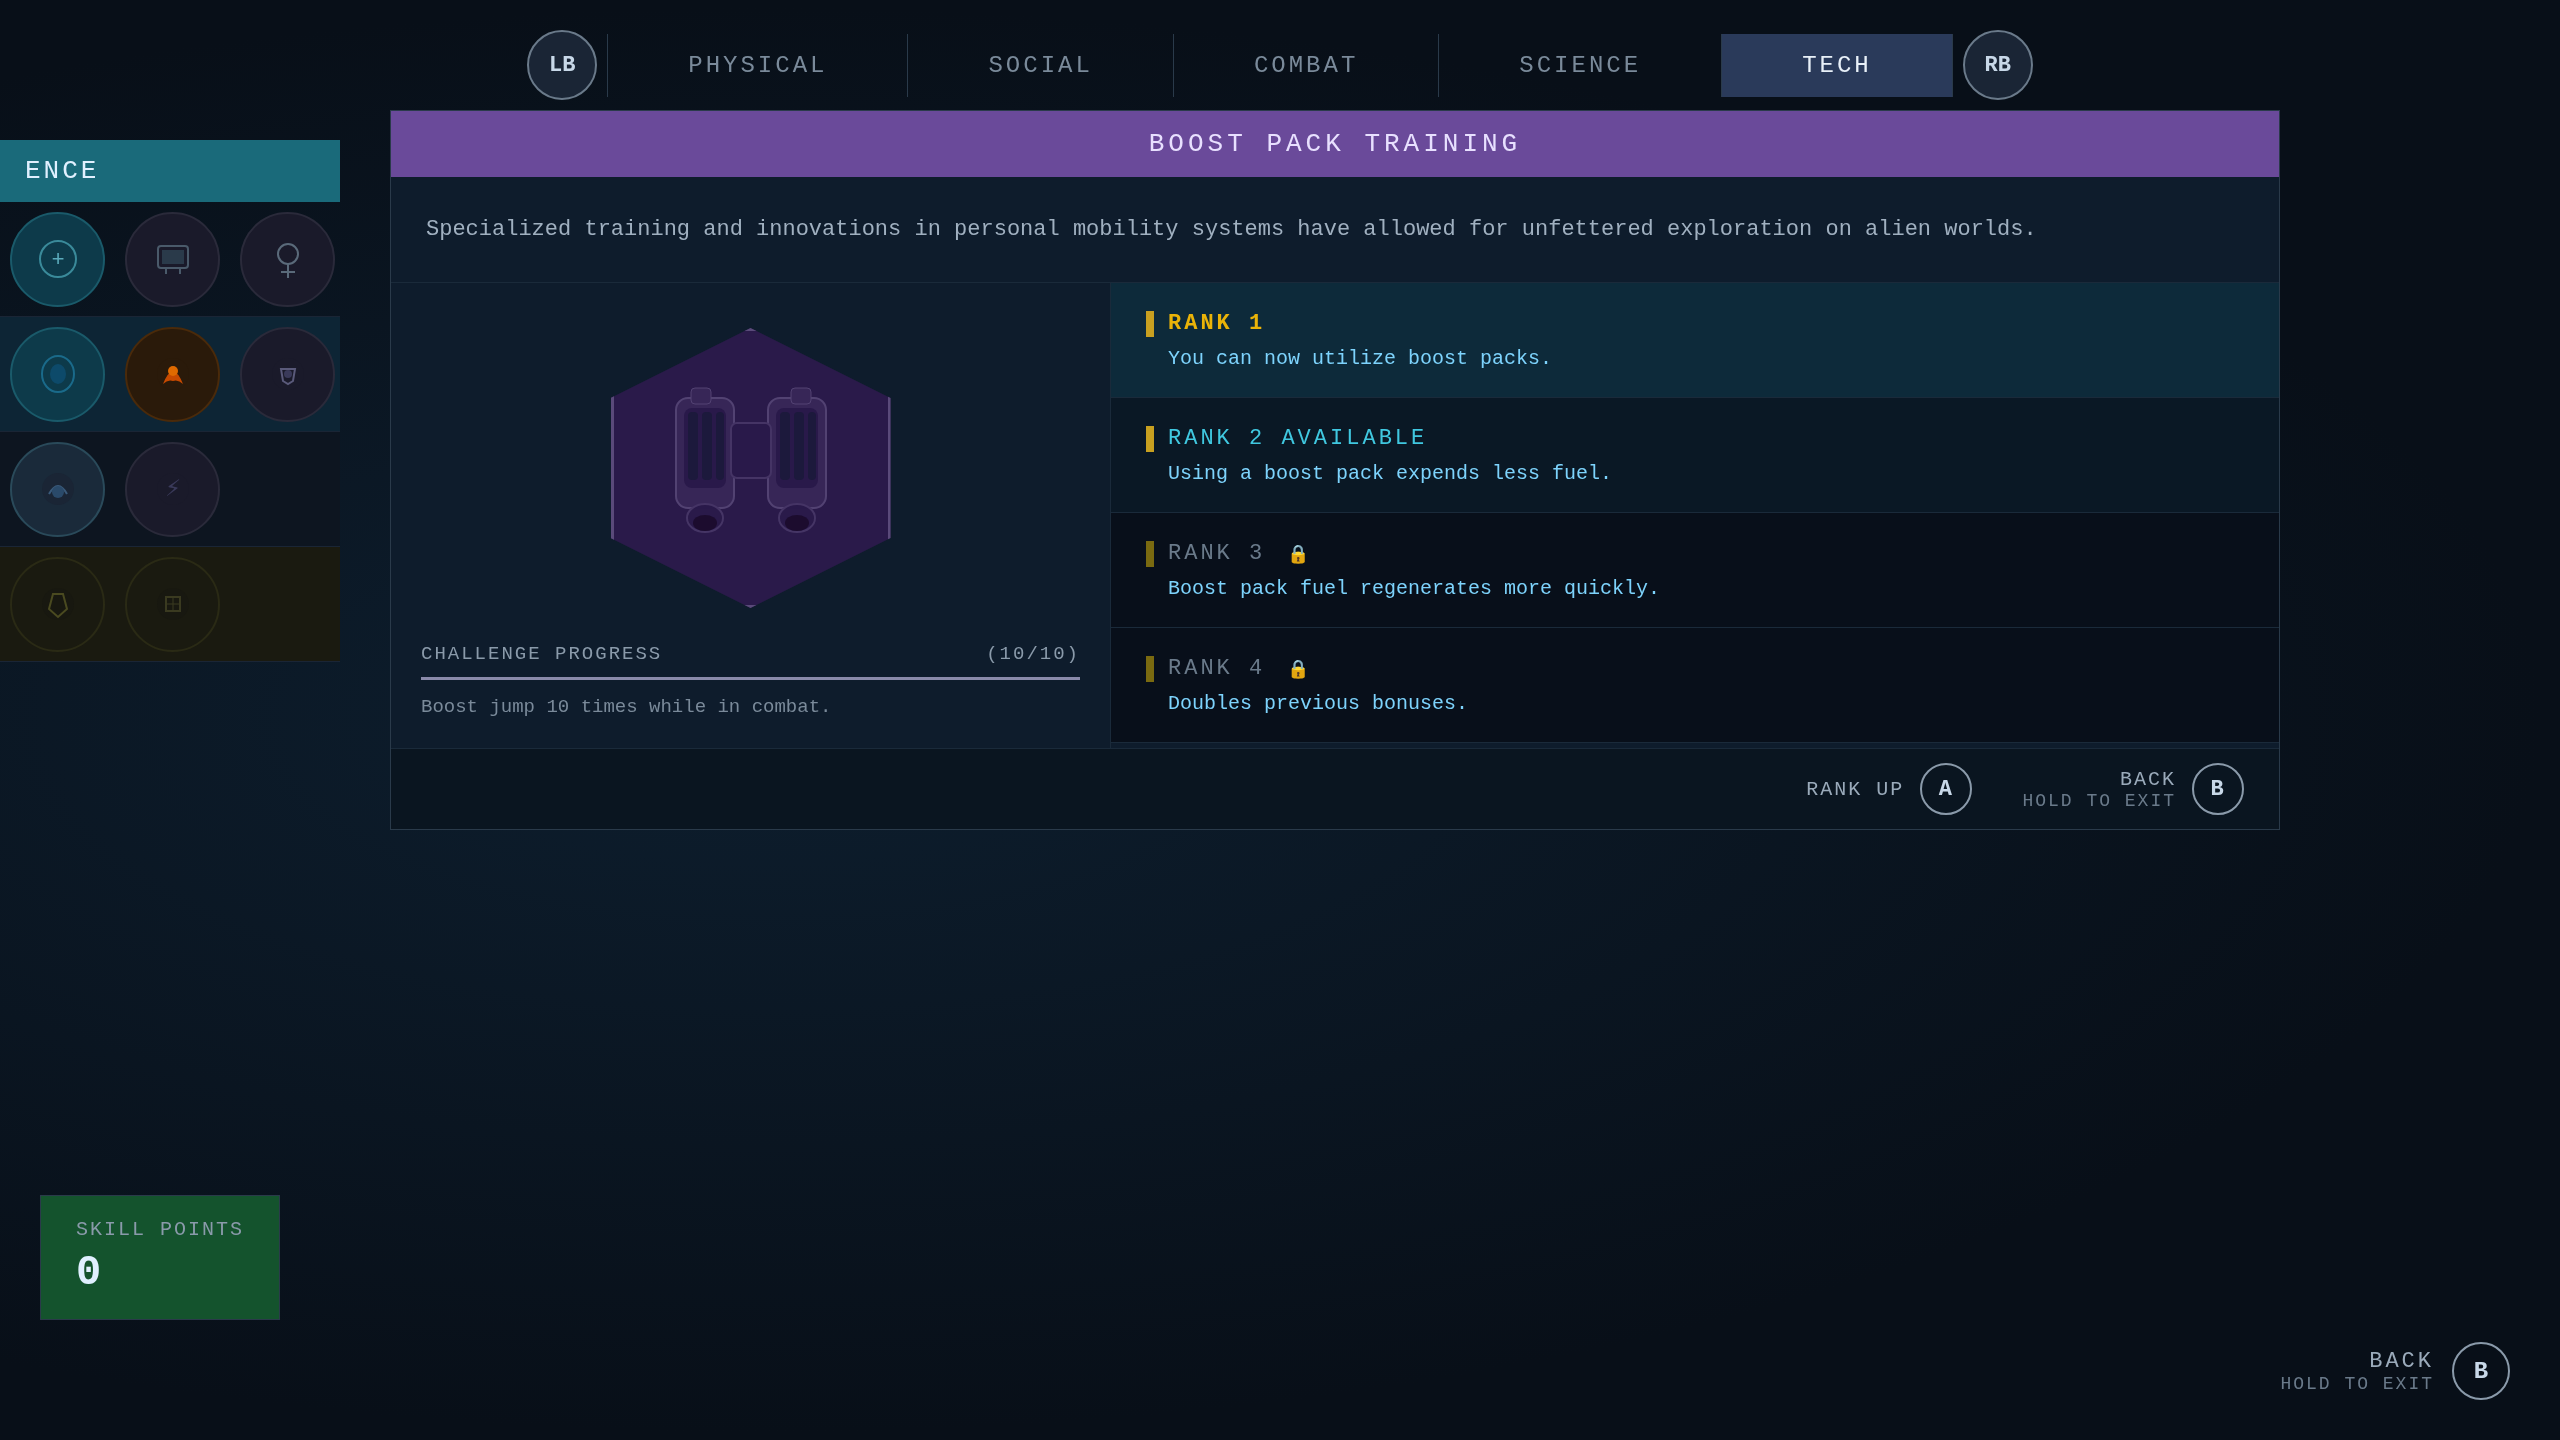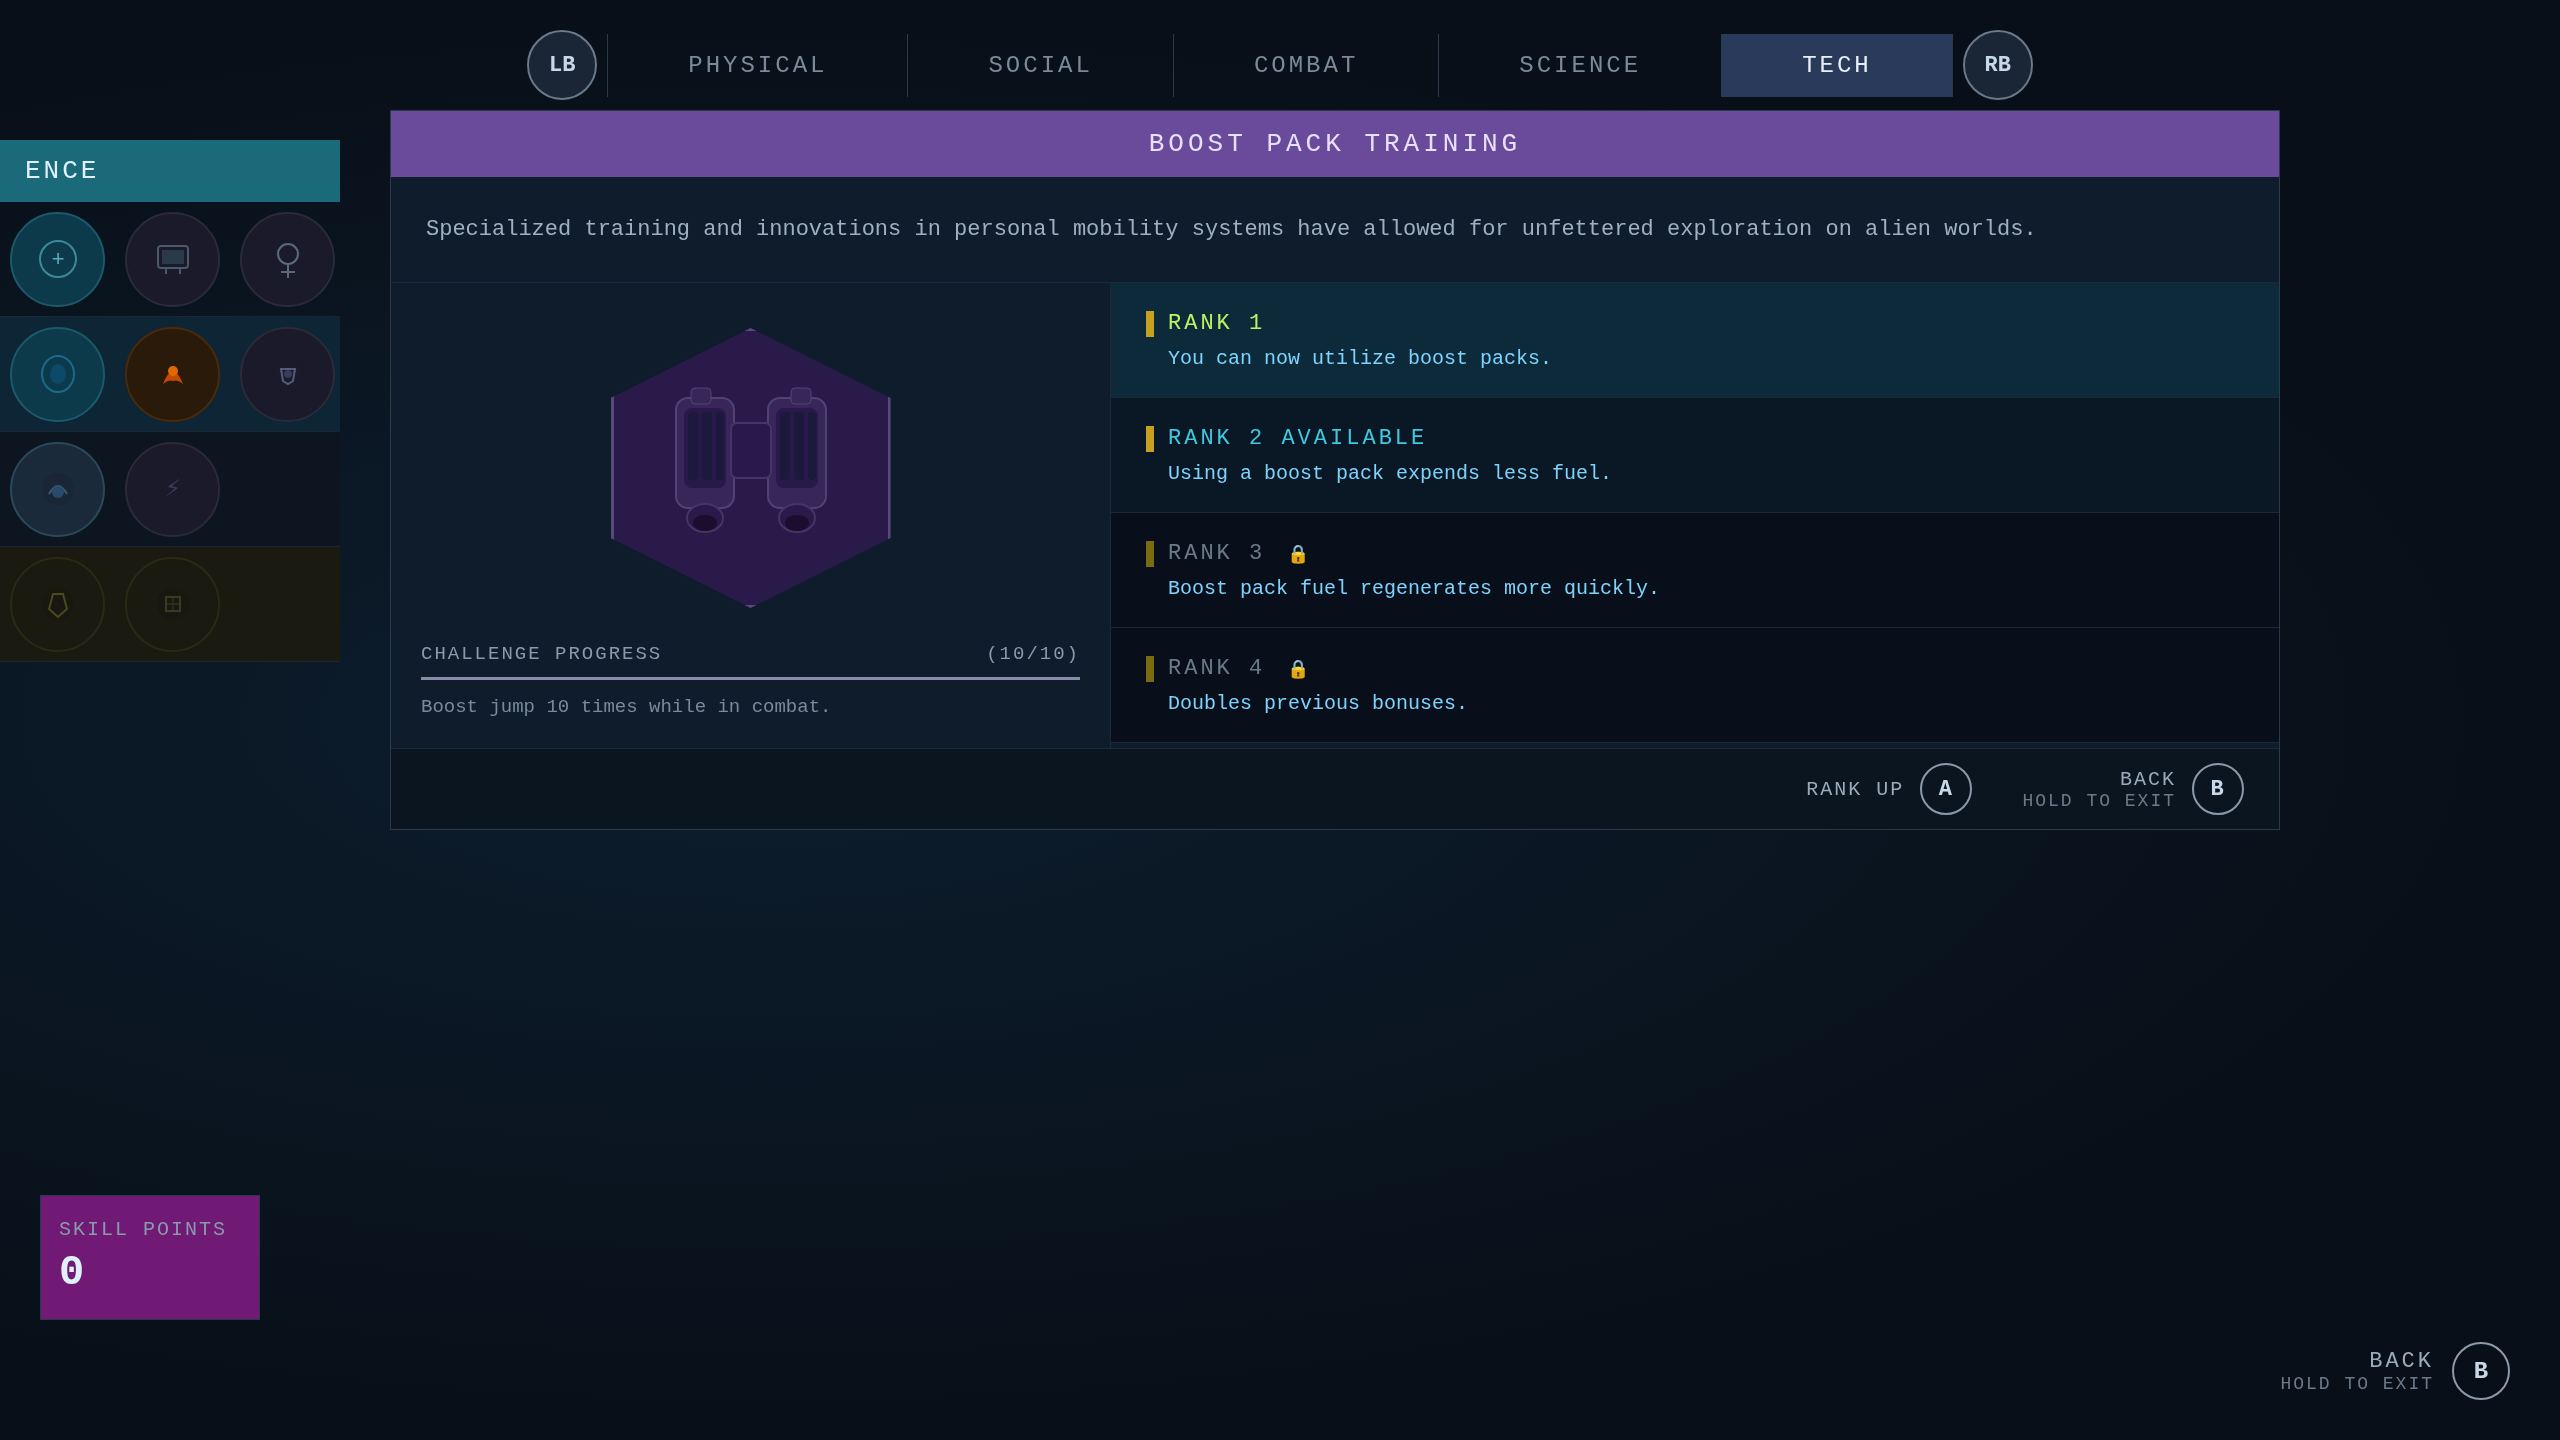--- a/index.html
+++ b/index.html
@@ -281,21 +281,21 @@
       background: #c8a020;
       flex-shrink: 0;
     }
 
     .rank-name {
       font-size: 22px;
       letter-spacing: 3px;
       font-family: 'Courier New', monospace;
     }
 
-    .rank-name.active { color: #bef264; }
+    .rank-name.active { color: #eab308; font-weight: bold; }
     .rank-name.available { color: #40c8e0; }
     .rank-name.locked { color: #6a7a8a; }
 
     .rank-lock-icon {
       font-size: 18px;
       color: #6a7a8a;
       margin-left: 8px;
     }
 
     .rank-desc {
@@ -357,23 +357,23 @@
       font-size: 18px;
       letter-spacing: 2px;
       color: #6a7a8a;
     }
 
     
     .skill-points-panel {
       position: absolute;
       bottom: 120px;
       left: 40px;
-      background: #701a75;
+      background: #14532d;
       border: 1px solid #2a3a4a;
-      padding: 22px 18px;
+      padding: 22px 35px;
       min-width: 220px;
     }
 
     .skill-points-label {
       font-size: 20px;
       letter-spacing: 2px;
       color: #8a9aaa;
       font-family: 'Courier New', monospace;
       margin-bottom: 8px;
     }

